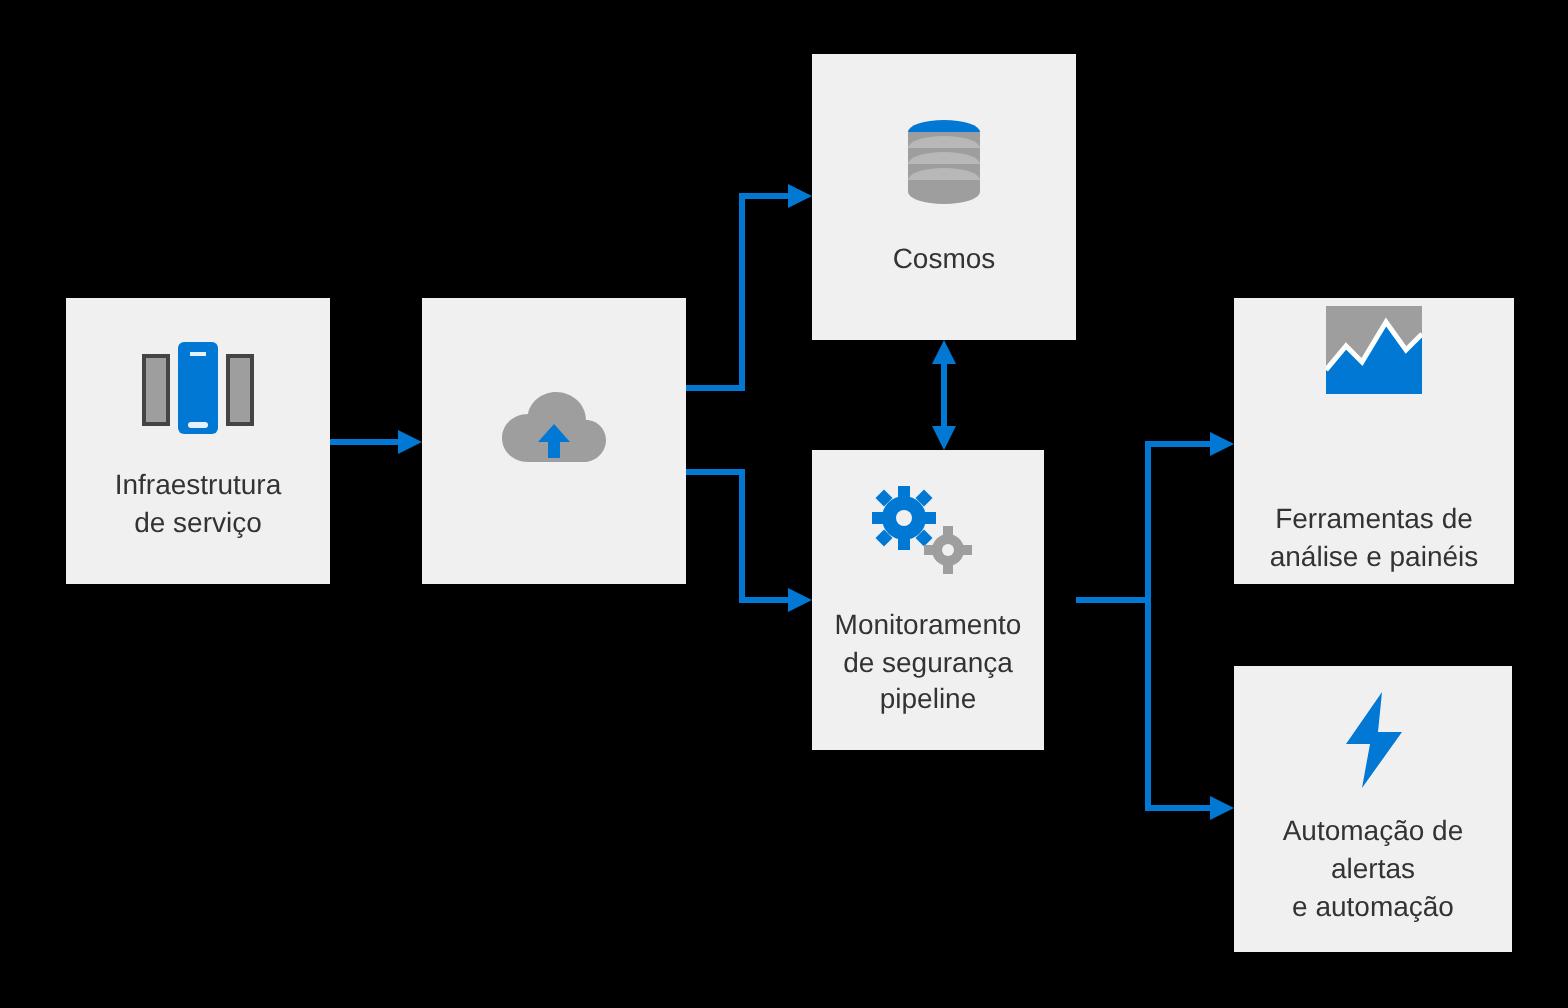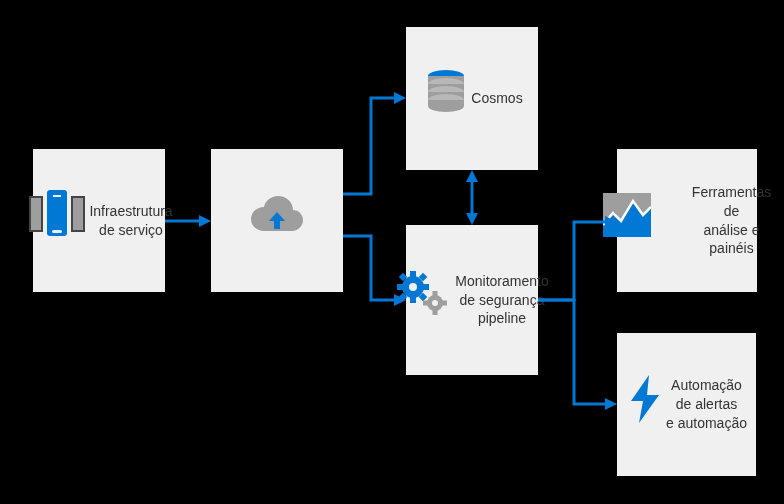--- a/index.html
+++ b/index.html
@@ -8,21 +8,21 @@
     width: 784px;
     height: 504px;
     background: #000;
     font-family: "Segoe UI", Arial, sans-serif;
     position: relative;
   }
   .box {
     position: absolute;
     background: #f0f0f0;
     display: flex;
-    flex-direction: row;
+    flex-direction: column;
     align-items: center;
     justify-content: center;
     text-align: center;
     color: #333;
     font-size: 14px;
     line-height: 1.35;
     padding: 8px;
   }
   .icon {
     margin-bottom: 12px;
@@ -70,21 +70,21 @@
       <path d="M7 16 v8 a18 6 0 0 0 36 0 v-8" fill="#9e9e9e"></path>
       <ellipse cx="25" cy="24" rx="18" ry="6" fill="#b8b8b8"></ellipse>
       <path d="M7 24 v8 a18 6 0 0 0 36 0 v-8" fill="#9e9e9e"></path>
       <ellipse cx="25" cy="32" rx="18" ry="6" fill="#b8b8b8"></ellipse>
       <path d="M7 32 v6 a18 6 0 0 0 36 0 v-6" fill="#9e9e9e"></path>
     </svg>
   </div>
   <span>Cosmos</span>
 </div>
 
-<div class="box" style="left:406px; top:225px; width:132px; height:150px;">
+<div class="box" style="left:406px; top:225px; width:116px; height:150px;">
   <div class="icon">
     <svg width="60" height="50" viewBox="0 0 60 50">
       <g fill="#0078d4">
         <circle cx="18" cy="18" r="11"></circle>
         <rect x="15" y="2" width="6" height="6"></rect>
           <rect x="15" y="28" width="6" height="6"></rect>
         <rect x="2" y="15" width="6" height="6"></rect>
           <rect x="28" y="15" width="6" height="6"></rect>
         <rect x="5" y="5" width="6" height="6" transform="rotate(45 8 8)"></rect>
         <rect x="25" y="5" width="6" height="6" transform="rotate(45 28 8)"></rect>

